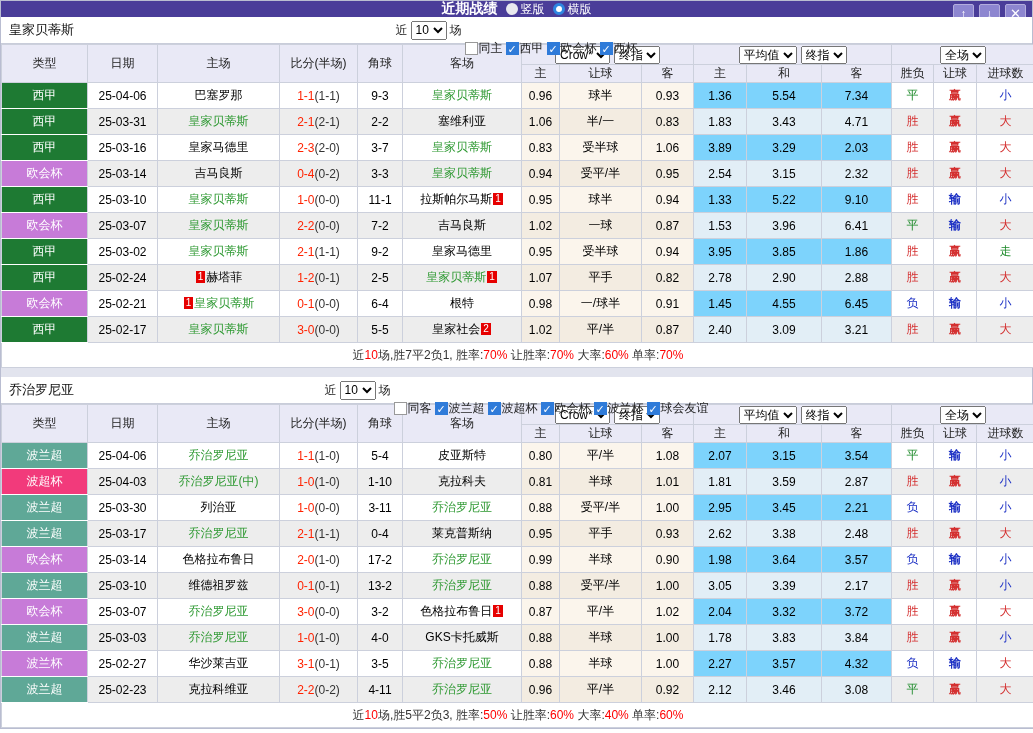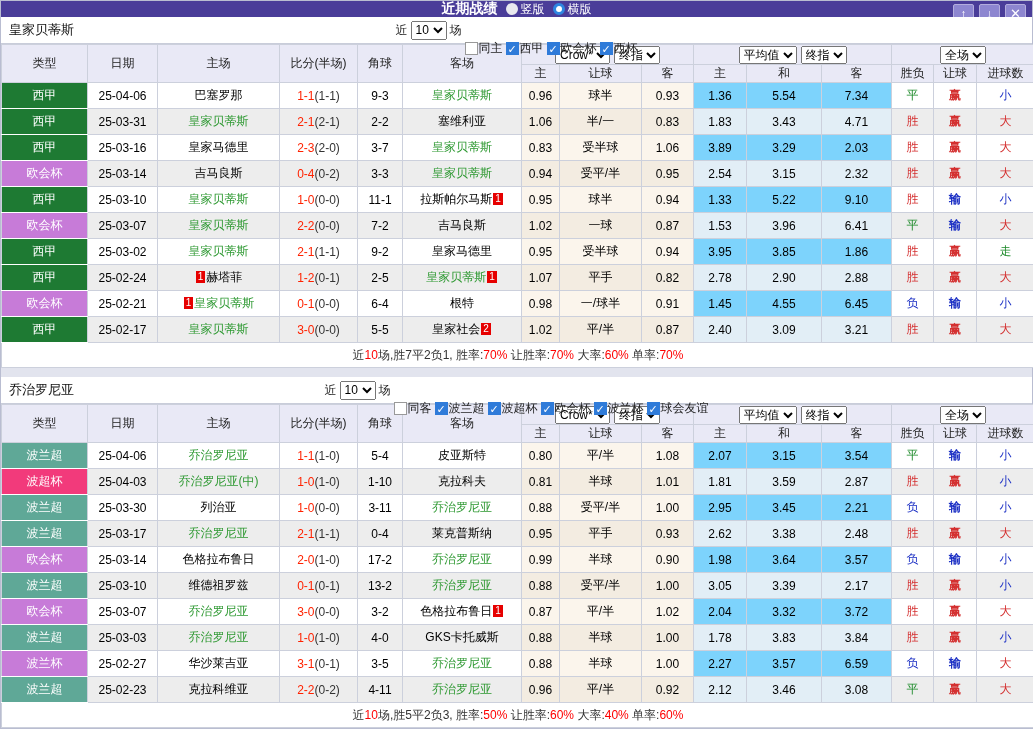--- a/index.html
+++ b/index.html
@@ -505,21 +505,21 @@
             <td class="c-plain">25-02-27</td>
             <td class="c-plain "><span>华沙莱吉亚</span></td>
             <td class="c-plain score"><span class="ft">3-1</span><span class="ht">(0-1)</span></td>
             <td class="c-plain">3-5</td>
             <td class="c-plain "><span style="color: rgb(46, 153, 50);">乔治罗尼亚</span></td>
             <td class="c-cream">0.88</td>
             <td class="c-cream">半球</td>
             <td class="c-cream">1.00</td>
             <td class="c-blue">2.27</td>
             <td class="c-blue">3.57</td>
-            <td class="c-blue">6.59</td>
+            <td class="c-blue">4.32</td>
             <td class="c-plain" style="color: rgb(27, 47, 196);">负</td>
             <td class="c-plain res-hcp" style="color: rgb(27, 47, 196);">输</td>
             <td class="c-plain" style="color: rgb(212, 48, 48);">大</td>
           </tr>
           <tr class="even">
             <td class="type-cell" style="background: rgb(95, 168, 151);">波兰超</td>
             <td class="c-plain">25-02-23</td>
             <td class="c-plain "><span>克拉科维亚</span></td>
             <td class="c-plain score"><span class="ft">2-2</span><span class="ht">(0-2)</span></td>
             <td class="c-plain">4-11</td>

